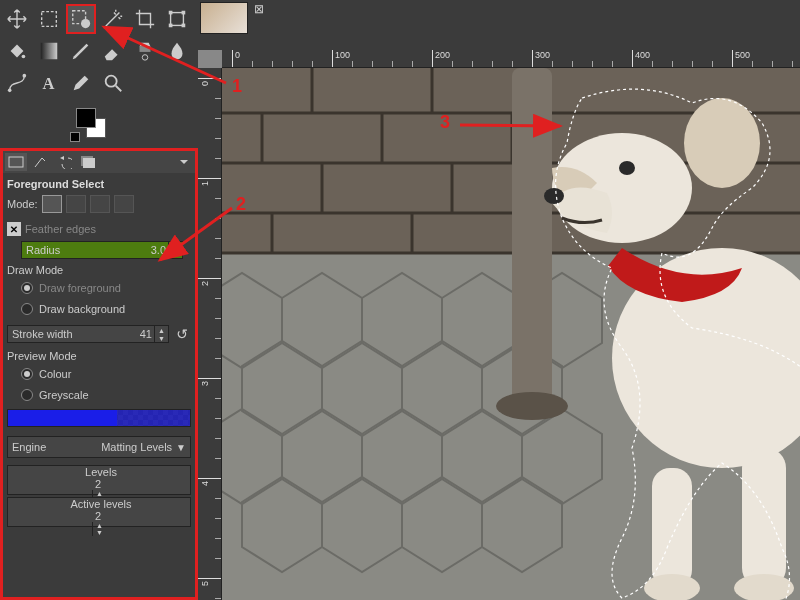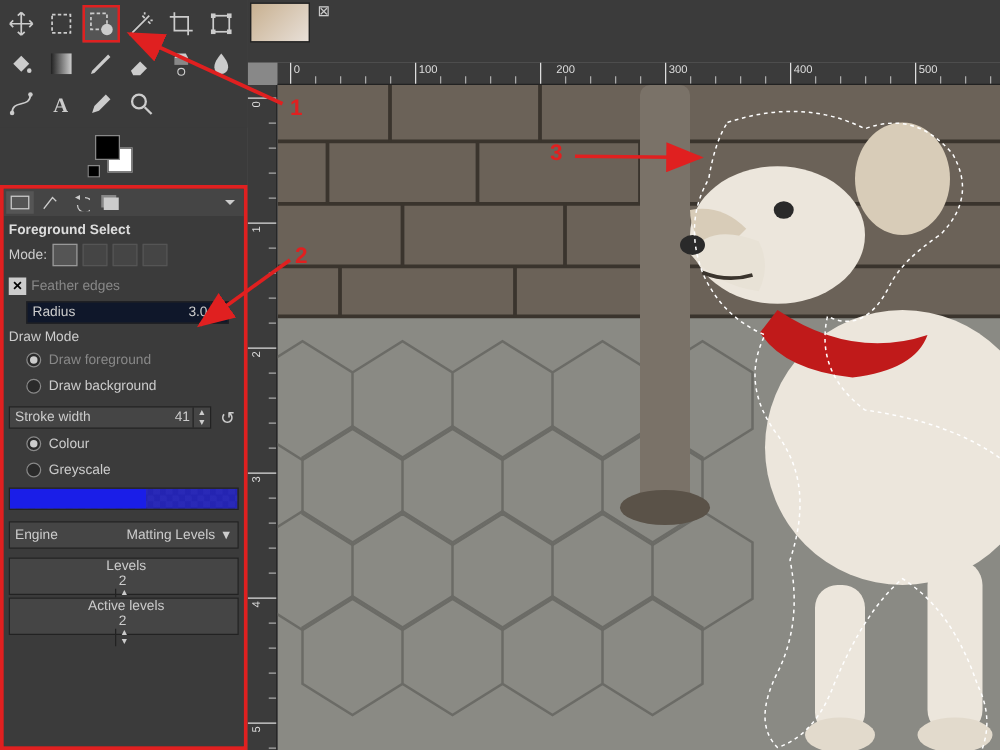--- a/index.html
+++ b/index.html
@@ -147,21 +147,21 @@
     align-items: center;
     justify-content: center;
     font-size: 10px;
     font-weight: bold;
   }
   .label-grey { color: #888; font-size: 11px;}
   .spinner {
     display: flex;
     align-items: center;
     height: 18px;
-    background: #0f172a;
+    background: #4d7c0f;
     border: 1px solid #222;
     margin-left: 14px;
     width: 162px;
   }
   .spinner-label {
     flex: 1;
     padding-left: 4px;
     font-size: 11px;
     color: #ccc;
   }
@@ -502,20 +502,21 @@
           <span class="spinner-label">Stroke width</span>
           <span class="spinner-value">41</span>
           <span class="spinner-arrows">
               <div>▲</div>
               <div>▼</div>
             </span>
         </div>
         <span class="reset-btn">↺</span>
       </div>
 
+      <div class="section-label" style="margin-top:4px;">Preview Mode</div>
       <div class="radio-row">
         <span class="radio selected"></span>
         <span>Colour</span>
       </div>
       <div class="radio-row">
         <span class="radio"></span>
         <span>Greyscale</span>
       </div>
 
       <div class="preview-swatch"></div>
@@ -562,21 +563,21 @@
         <div class="minor" style="left: 50px;"></div>
         <div class="minor" style="left: 70px;"></div>
         <div class="minor" style="left: 90px;"></div>
         <div class="major" style="left: 110px;"></div>
         <div class="lbl" style="left: 110px;">100</div>
         <div class="minor" style="left: 130px;"></div>
         <div class="minor" style="left: 150px;"></div>
         <div class="minor" style="left: 170px;"></div>
         <div class="minor" style="left: 190px;"></div>
         <div class="major" style="left: 210px;"></div>
-        <div class="lbl" style="left: 220px;">200</div>
+        <div class="lbl" style="left: 210px;">200</div>
         <div class="minor" style="left: 230px;"></div>
         <div class="minor" style="left: 250px;"></div>
         <div class="minor" style="left: 270px;"></div>
         <div class="minor" style="left: 290px;"></div>
         <div class="major" style="left: 310px;"></div>
         <div class="lbl" style="left: 310px;">300</div>
         <div class="minor" style="left: 330px;"></div>
         <div class="minor" style="left: 350px;"></div>
         <div class="minor" style="left: 370px;"></div>
         <div class="minor" style="left: 390px;"></div>

